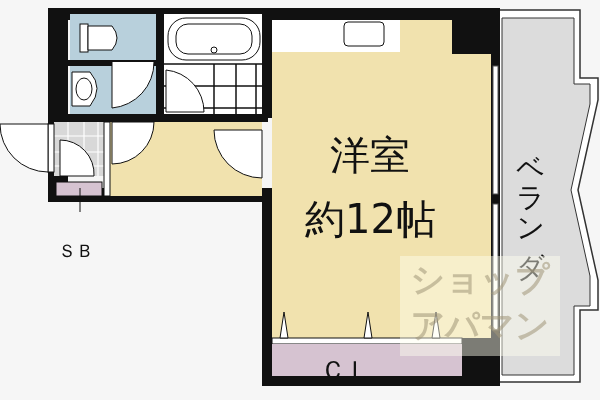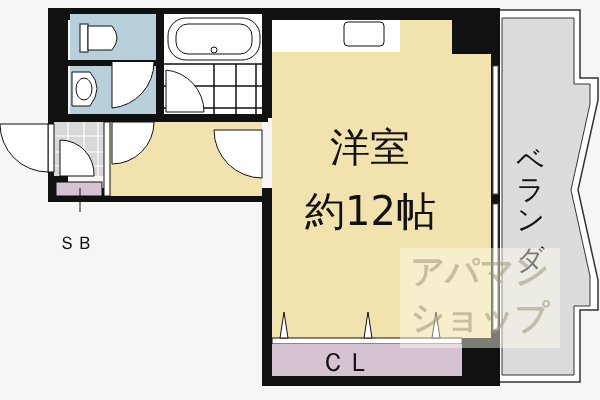--- a/index.html
+++ b/index.html
@@ -1,17 +1,17 @@
 <!DOCTYPE html>
 <html><head>
 <meta charset="utf-8">
 <style>
   html,body{margin:0;padding:0;}
   body{width:600px;height:400px;background:#f6f6f6;position:relative;overflow:hidden;font-family:"DejaVu Sans",sans-serif;}
-  .label{position:absolute;color:#111;}
+  .label{position:absolute;color:#111;margin-top:8px;}
   svg{position:absolute;left:0;top:0;}
 </style>
 </head>
 <body>
 
 <svg width="600" height="400" viewBox="0 0 600 400">
 
   <path d="M498,10 L580,10 L580,78 L598,78 L598,100 L578,190 L598,280 L598,310 L580,310 L580,382 L498,382 Z" fill="#fff" stroke="#333" stroke-width="1.5"></path>
   <path d="M502,18 L574,18 L574,84 L590,84 L590,104 L571,190 L590,276 L590,306 L574,306 L574,375 L502,375 Z" fill="#dcdcdc" stroke="#333" stroke-width="1"></path>
 
@@ -88,15 +88,15 @@
   <path d="M432,338 L436,312 L440,338 Z" fill="#fff" stroke="#111"></path>
 </svg>
 
 <div class="label" style="left:330px;top:120px;font-size:40px;">洋室</div>
 <div class="label" style="left:305px;top:184px;font-size:40px;">約12帖</div>
 <div class="label" style="left:320px;top:345px;font-size:26px;">ＣＬ</div>
 <div class="label" style="left:58px;top:231px;font-size:18px;">ＳＢ</div>
 <div class="label" style="left:516px;top:128px;font-size:28px;writing-mode:vertical-rl;line-height:1;">ベランダ</div>
 
 <div class="label" style="left:400px;top:248px;width:160px;height:100px;background:rgba(255,255,240,0.45);color:rgba(160,150,120,0.55);font-weight:bold;font-size:34px;line-height:46px;text-align:center;">
+  <div>ショップ</div>
   <div>アパマン</div>
-  <div>ショップ</div>
 </div>
 
 </body></html>

